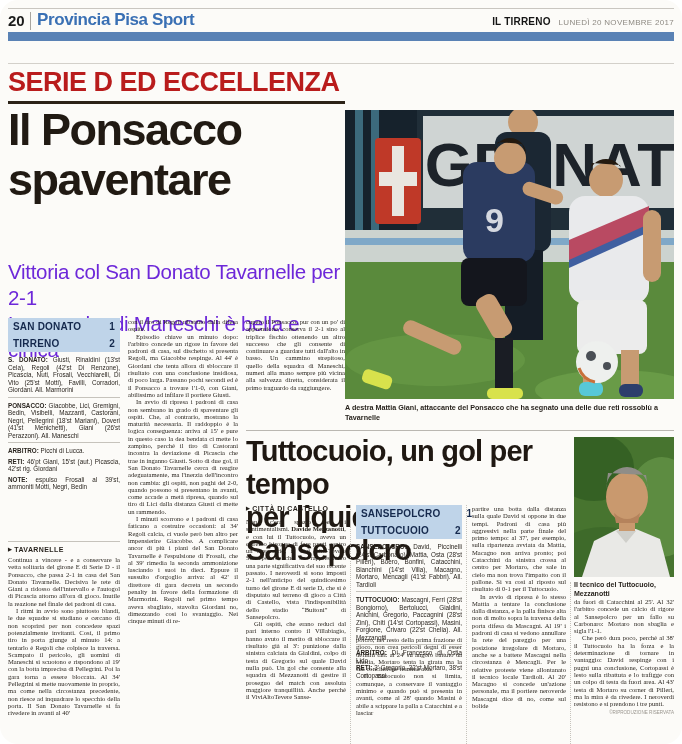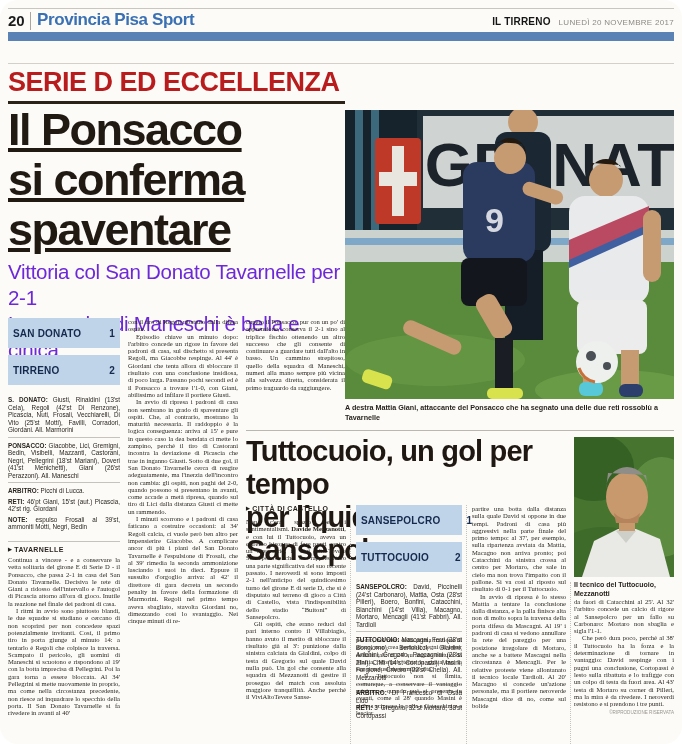--- a/index.html
+++ b/index.html
@@ -15,34 +15,34 @@
   .header-right{right:8px;top:16px;display:flex;align-items:baseline;gap:8px;padding-left:28px;}
   .masthead{font:700 10px "Liberation Sans",sans-serif;color:#151515;letter-spacing:0.2px;}
   .issue-date{font:400 8px "Liberation Sans",sans-serif;color:#8e8a83;letter-spacing:0.3px;}
   .bluebar{left:8px;right:8px;top:32px;height:9px;background:#5a82b5;}
   .subtopline{left:8px;right:8px;top:63px;height:1px;background:#d3d0ca;}
   
   .kicker{left:8px;top:69px;font:800 27px/1 "Liberation Sans",sans-serif;
           color:#b91c1c;letter-spacing:-0.5px;}
   .kicker-rule{left:8px;top:101px;width:337px;height:3px;background:#2c2318;}
   .headline{left:8px;top:105px;width:335px;font:800 45px/50px "Liberation Sans",sans-serif;
-            color:#211a13;letter-spacing:-1.5px;text-decoration:underline;}
+            color:#211a13;letter-spacing:-1.5px;}
   .subhead{left:8px;top:259px;width:337px;font:400 20.5px/26px "Liberation Sans",sans-serif;
            color:#6d28d9;letter-spacing:-0.3px;}
   
   .main-photo{left:345px;top:110px;width:329px;height:289px;background:#2a3a44;}
   .main-caption{left:345px;top:403px;width:329px;
                 font:700 7.2px/10px "Liberation Sans",sans-serif;color:#241f19;}
   .coach-photo{left:574px;top:437px;width:100px;height:140px;background:#3f6e2e;}
   .coach-caption{left:574px;top:580px;width:100px;
                  font:700 7px/9px "Liberation Sans",sans-serif;color:#241f19;}
   
   .scorebox{font-family:"Liberation Sans",sans-serif;}
-  .score-row{height:30px;background:#bfd4e9;display:flex;justify-content:space-between;
-             align-items:center;padding:0 5px;margin-bottom:7px;
+  .score-row{height:17px;background:#bfd4e9;display:flex;justify-content:space-between;
+             align-items:center;padding:0 5px;margin-bottom:0;
              font:700 10px "Liberation Sans",sans-serif;color:#15294d;letter-spacing:0.2px;gap:26px;}
   .sb-section{font:400 6.3px/7.5px "Liberation Sans",sans-serif;color:#2a251f;
               text-align:justify;padding:4px 0 3px 0;}
   .sb-section b{font-weight:700;}
   .sb-sep{border-top:1px solid #c6c3bc;}
   
   .dateline{font:700 7px "Liberation Sans",sans-serif;color:#241f1a;letter-spacing:0.4px;}
   .dateline .marker{font-size:5px;vertical-align:1px;margin-right:2px;}
   .rule-above{border-top:1px solid #c6c3bc;padding-top:4px;}
   .body-text{font:400 6.6px/7.3px "Liberation Serif",serif;text-align:justify;
@@ -69,21 +69,20 @@
     <span class="masthead">IL TIRRENO</span>
     <span class="issue-date">LUNEDÌ 20 NOVEMBRE 2017</span>
   </div>
   <div class="abs bluebar"></div>
   <div class="abs subtopline"></div>
 
   <div class="abs kicker">SERIE D ED ECCELLENZA</div>
   <div class="abs kicker-rule"></div>
   <div class="abs headline">
     <div>Il Ponsacco</div>
-    <div>si conferma</div>
     <div>spaventare</div>
   </div>
   <div class="abs subhead">
     <div>Vittoria col San Donato Tavarnelle per 2-1</div>
     <div>La squadra di Maneschi è bella e cinica</div>
   </div>
 
   <svg class="abs main-photo" viewBox="0 0 329 289" preserveAspectRatio="none">
     <rect width="329" height="289" fill="#202e38"></rect>
     <rect x="0" y="0" width="72" height="130" fill="#16222c"></rect>

